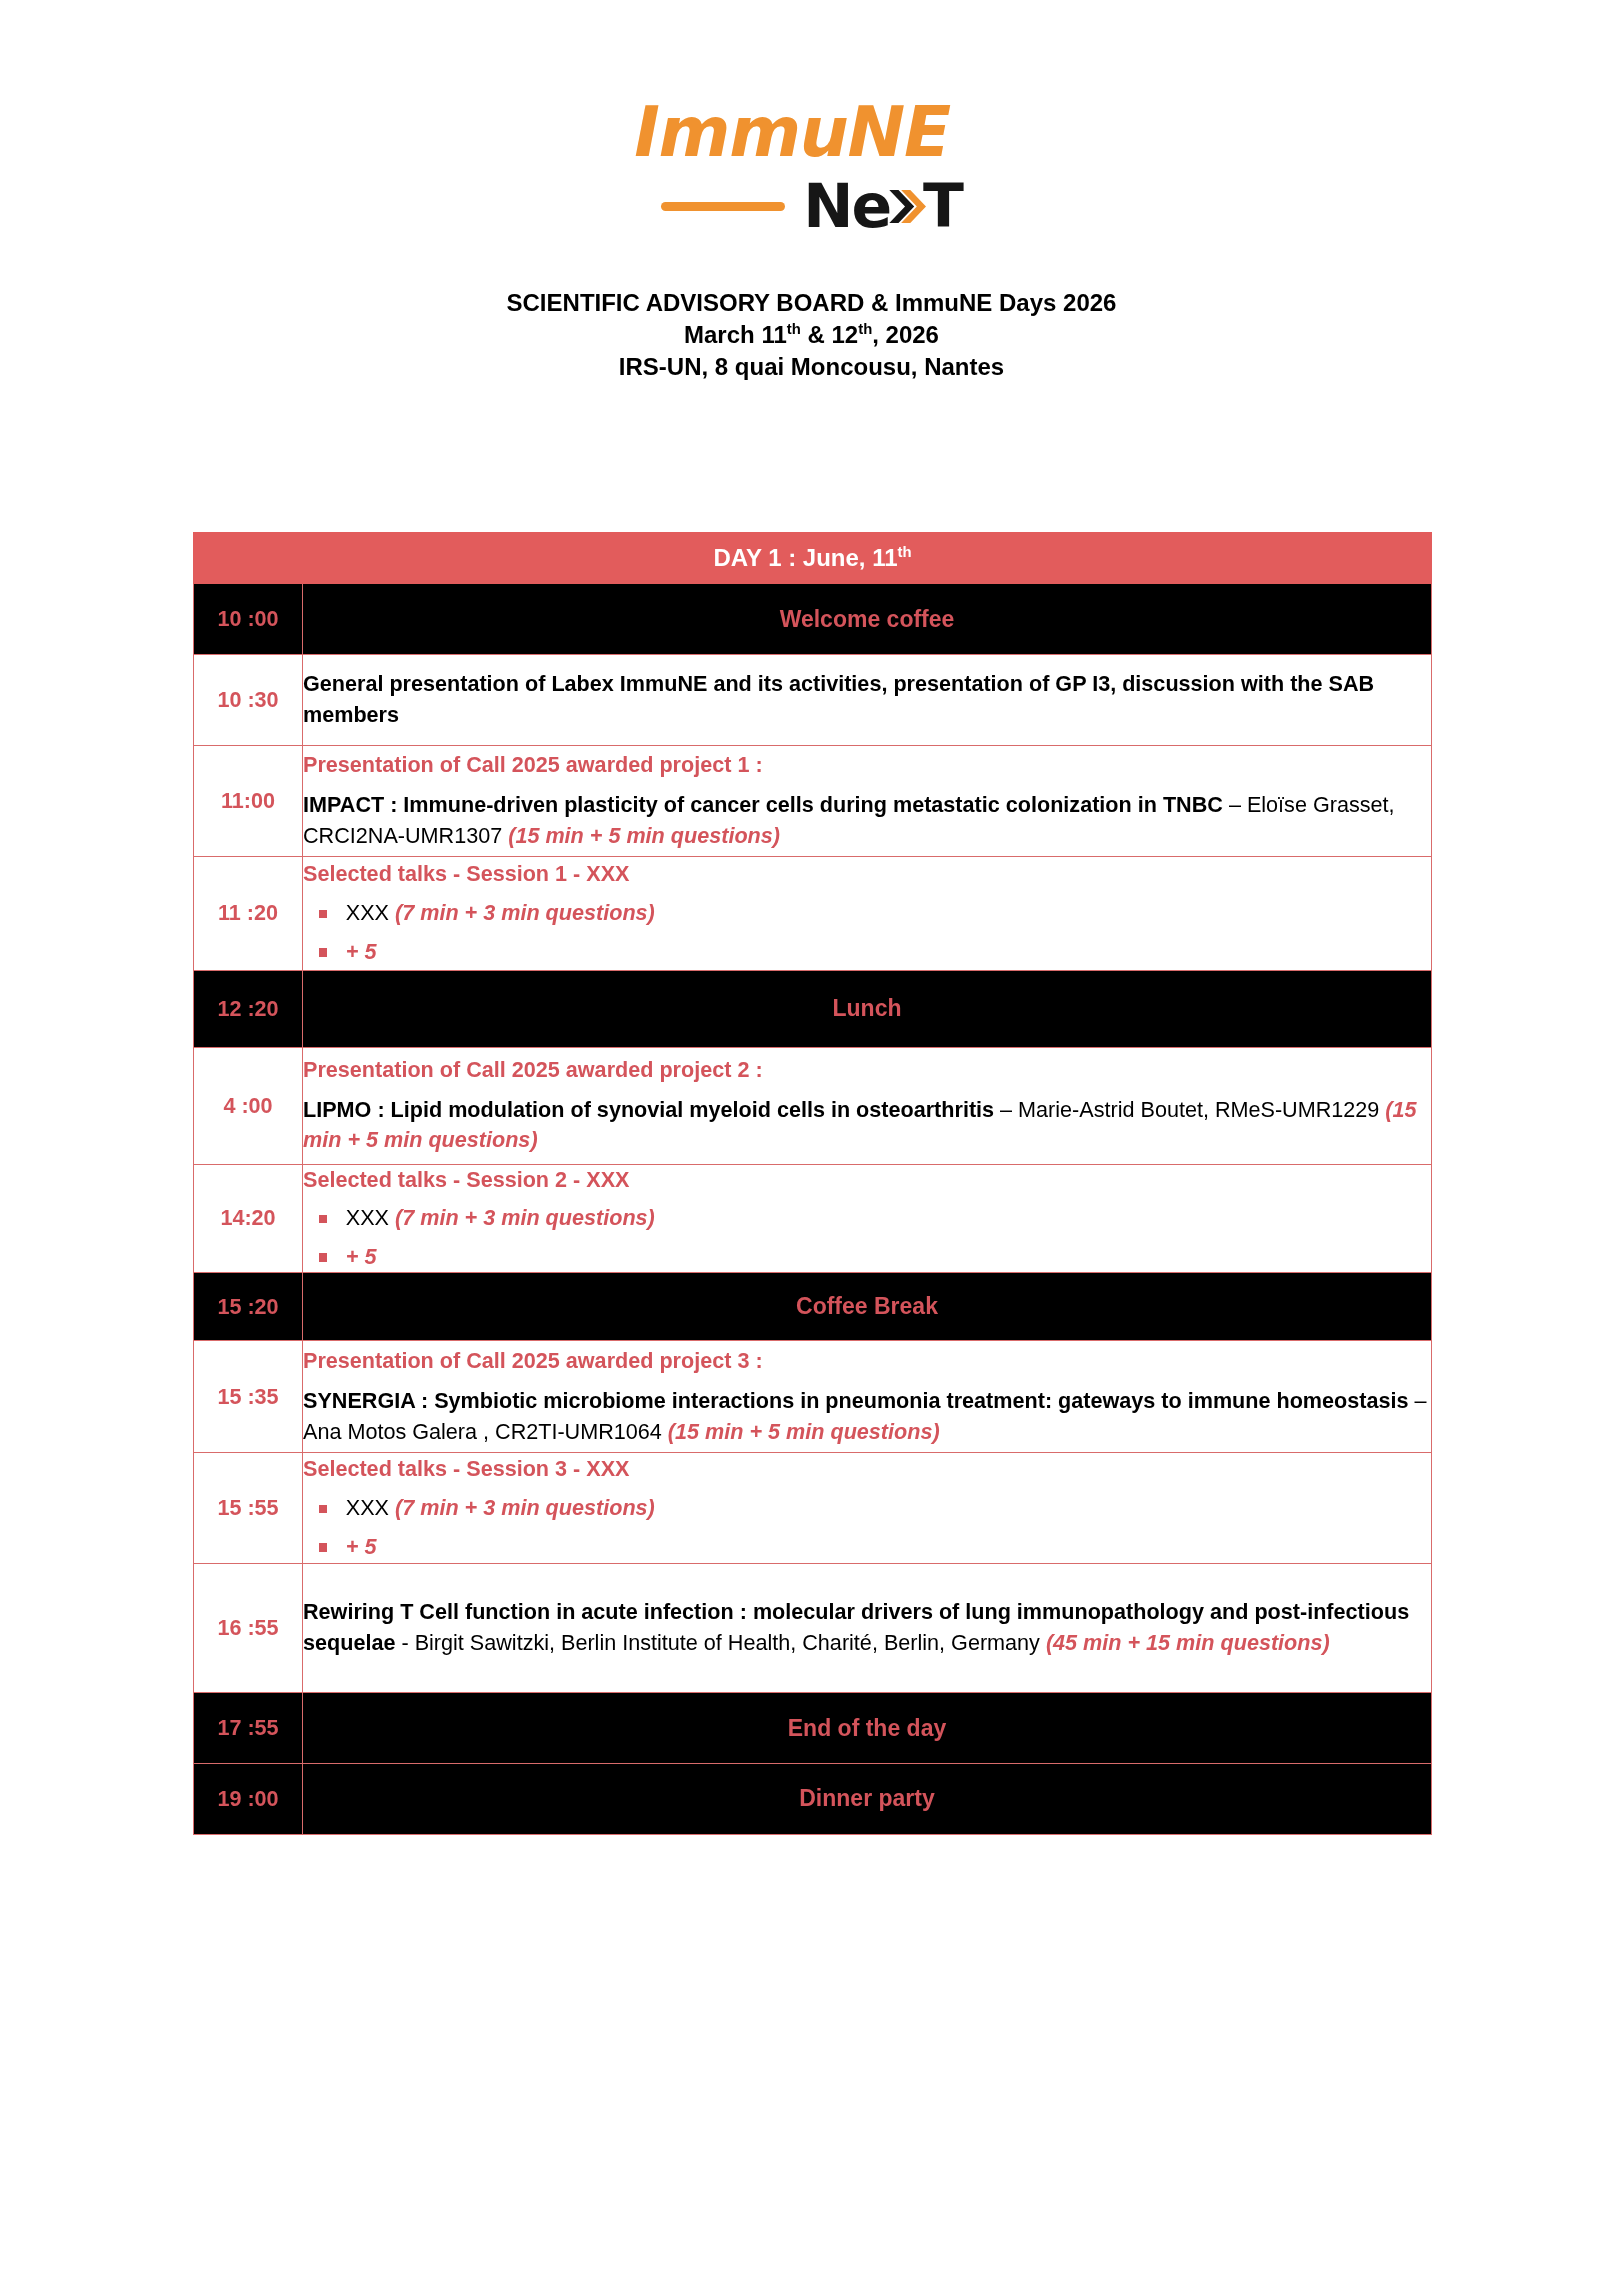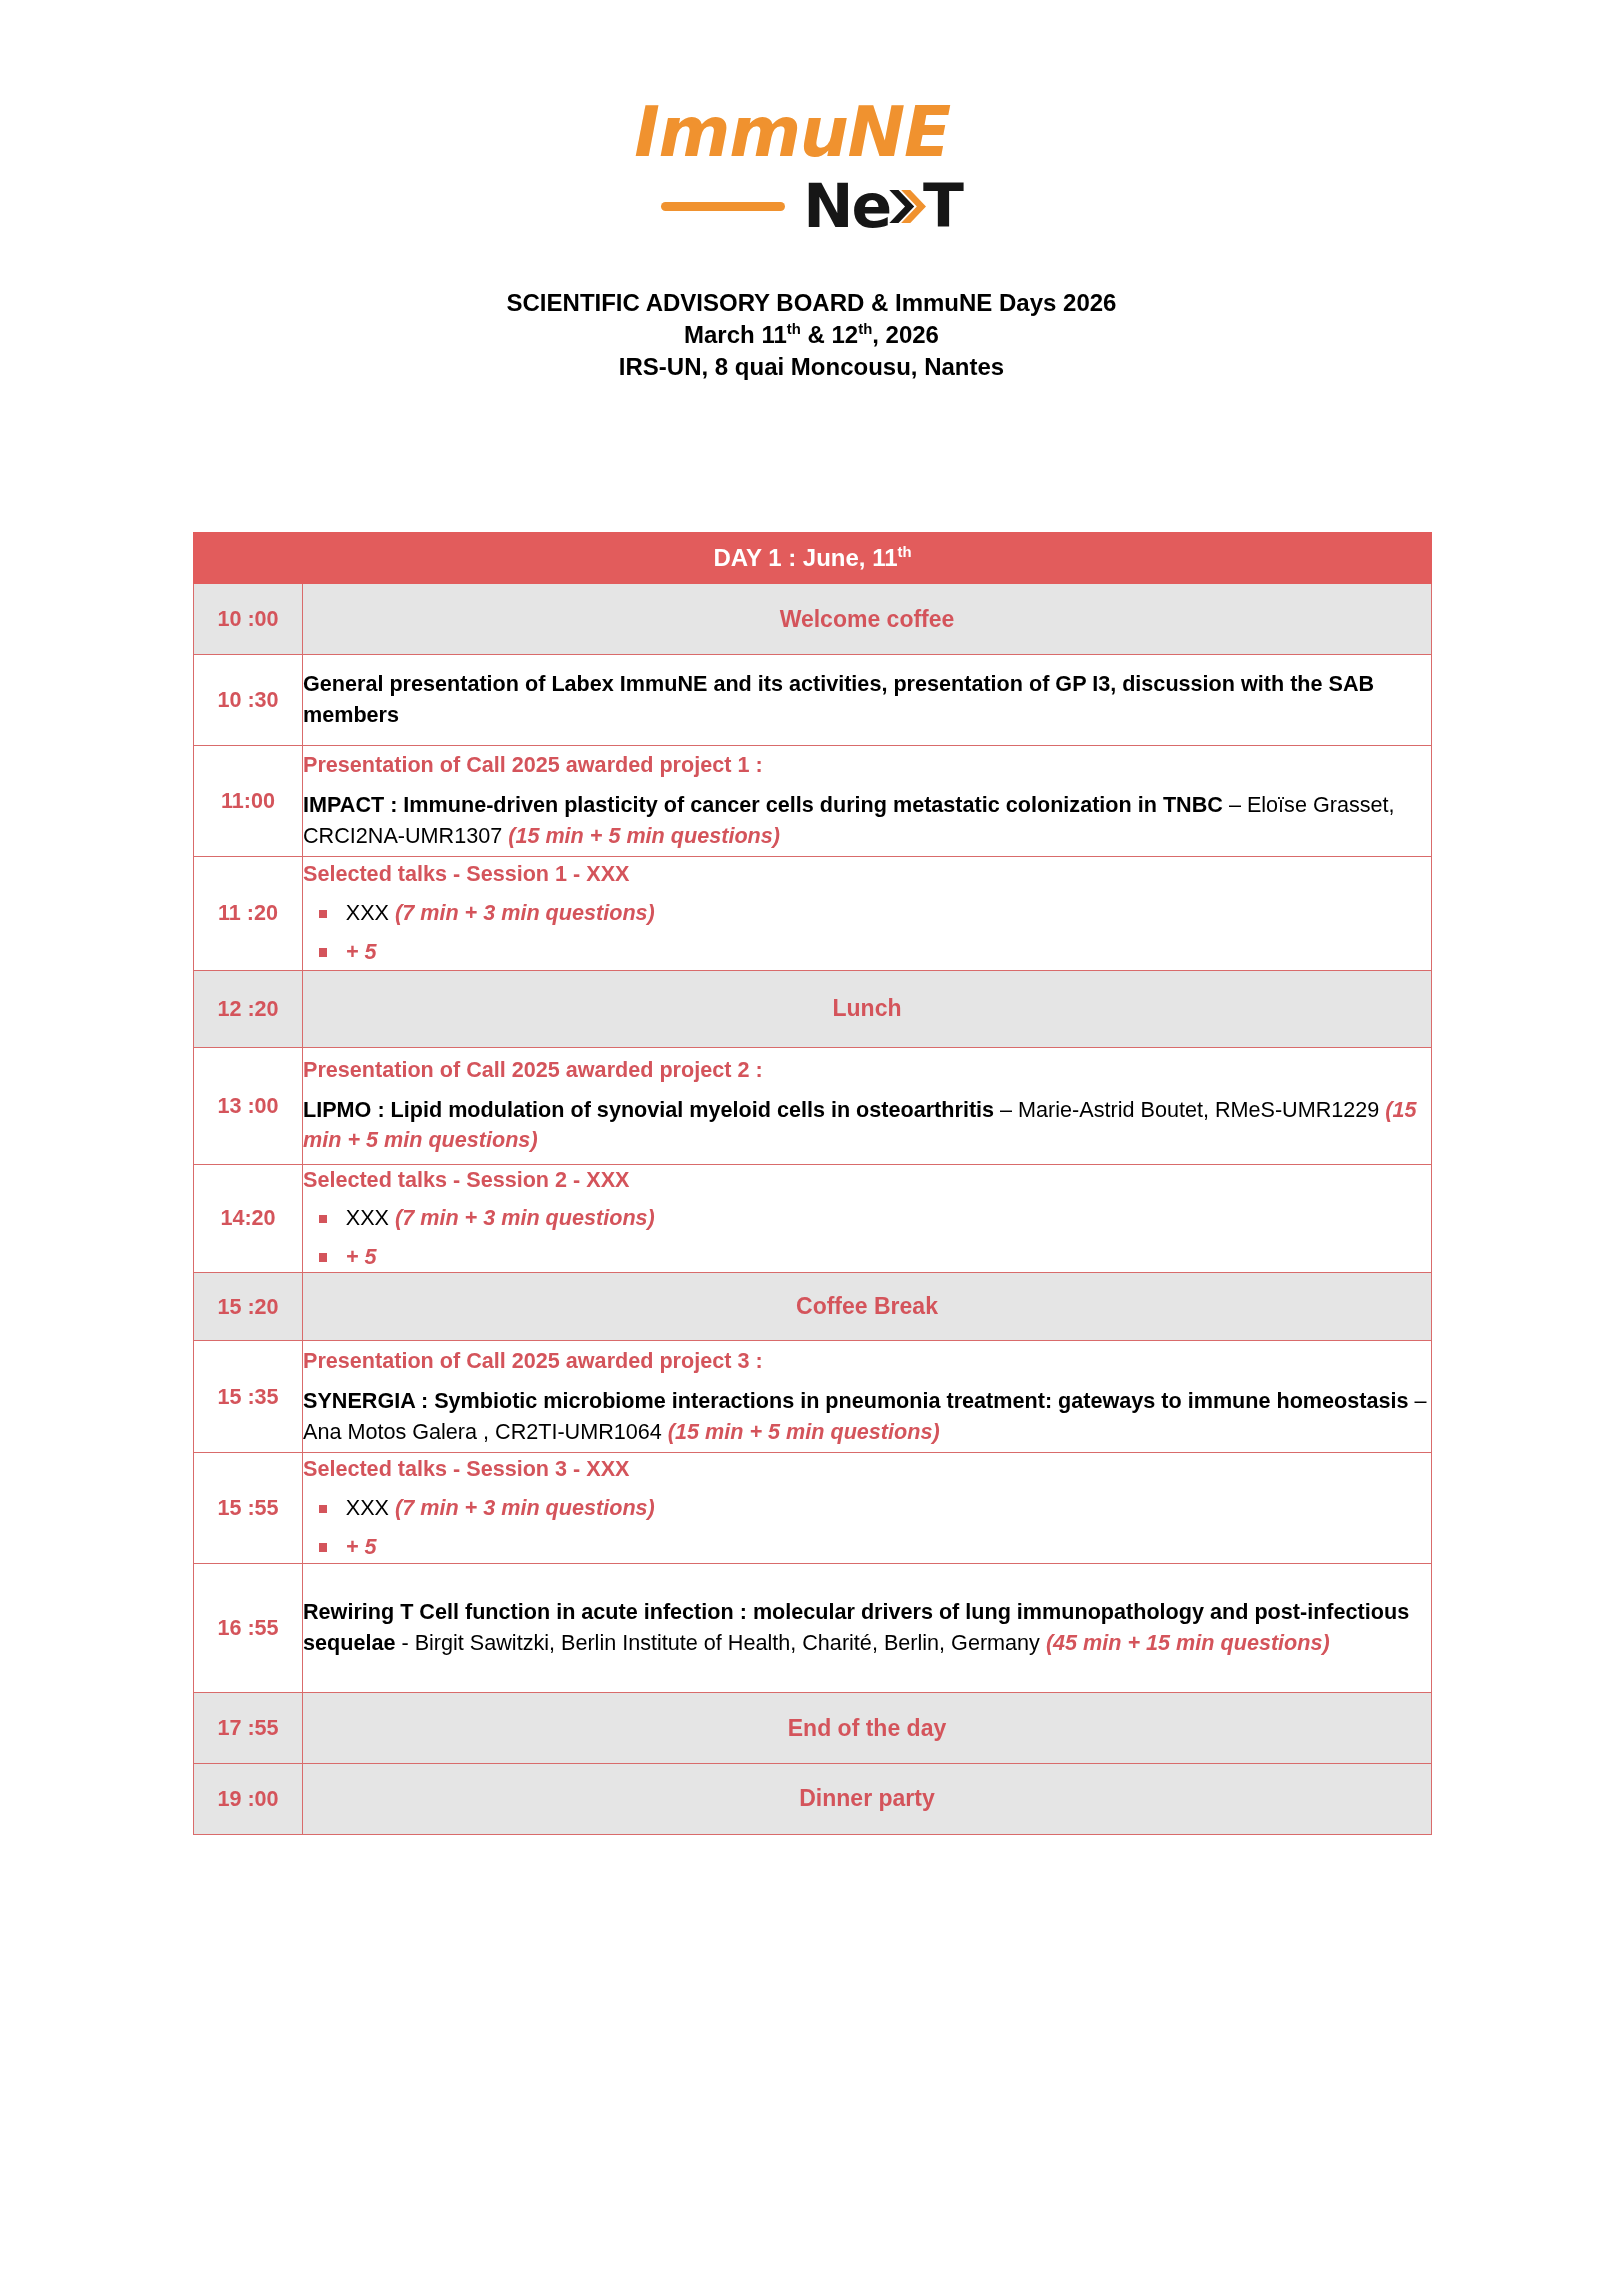--- a/index.html
+++ b/index.html
@@ -112,21 +112,21 @@
     font-size: 21.6px;
     text-align: center;
     white-space: nowrap;
   }
   td.content {
     padding: 11.8px 17px 11.8px 14.4px;
     font-size: 21.6px;
     line-height: 1.42;
   }
 
-  tr.break-row td { background: #e5e5e5; }
+  tr.break-row td { background: #000000; }
   tr.break-row td.content {
     text-align: center;
     color: #D4545B;
     font-weight: bold;
     font-size: 23px;
     padding: 14.4px 17px;
   }
 
   .session-heading {
     display: block;
@@ -247,21 +247,21 @@
         </ul>
       </td>
     </tr>
 
     <tr class="break-row h-lunch">
       <td class="time">12 :20</td>
       <td class="content">Lunch</td>
     </tr>
 
     <tr class="h-proj2">
-      <td class="time">13 :00</td>
+      <td class="time">4 :00</td>
       <td class="content">
         <span class="session-heading">Presentation of Call 2025 awarded project 2 :</span>
         <span class="talk-title">LIPMO : Lipid modulation of synovial myeloid cells in osteoarthritis</span><span class="talk-plain"> – Marie-Astrid Boutet, RMeS-UMR1229 </span><span class="dur">(15 min + 5 min questions)</span>
       </td>
     </tr>
 
     <tr class="h-talks2">
       <td class="time">14:20</td>
       <td class="content">
         <span class="session-heading">Selected talks - Session 2 - XXX</span>

